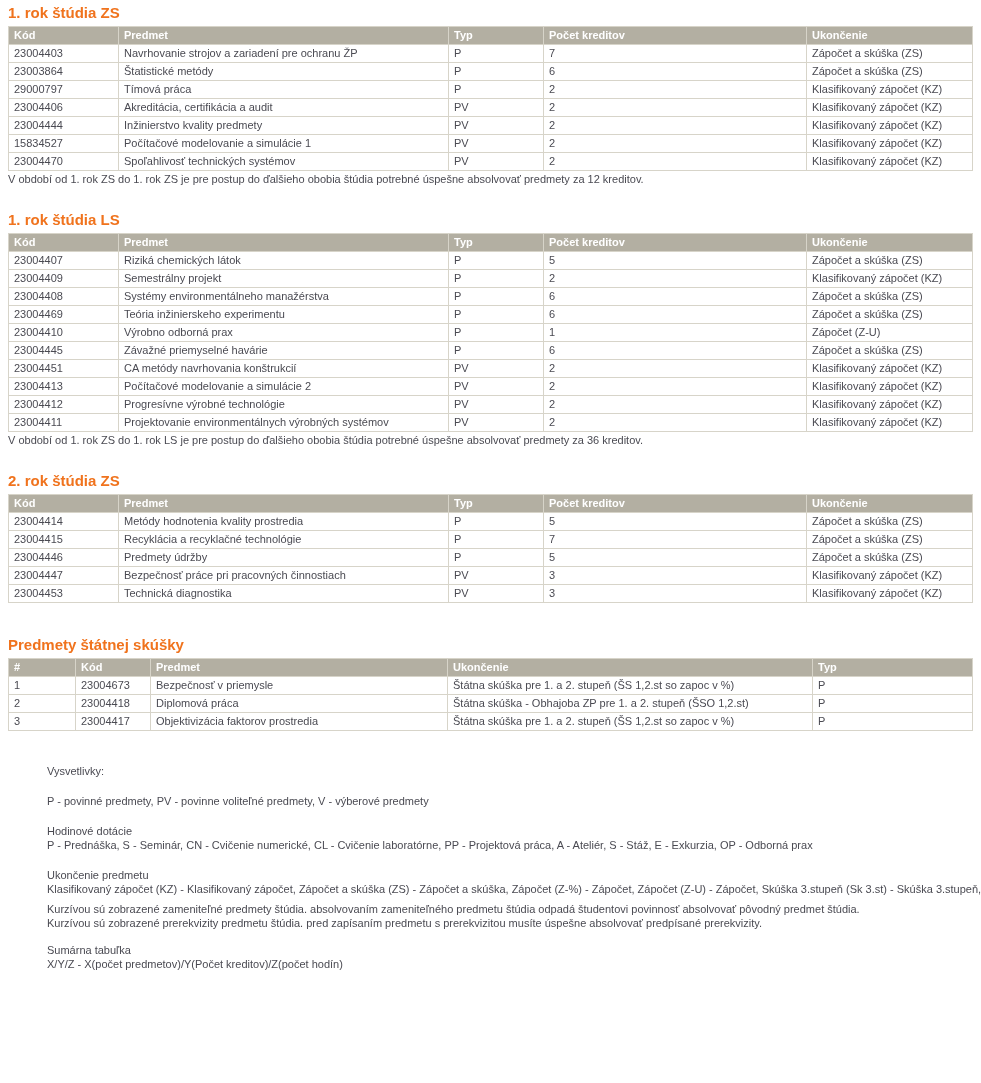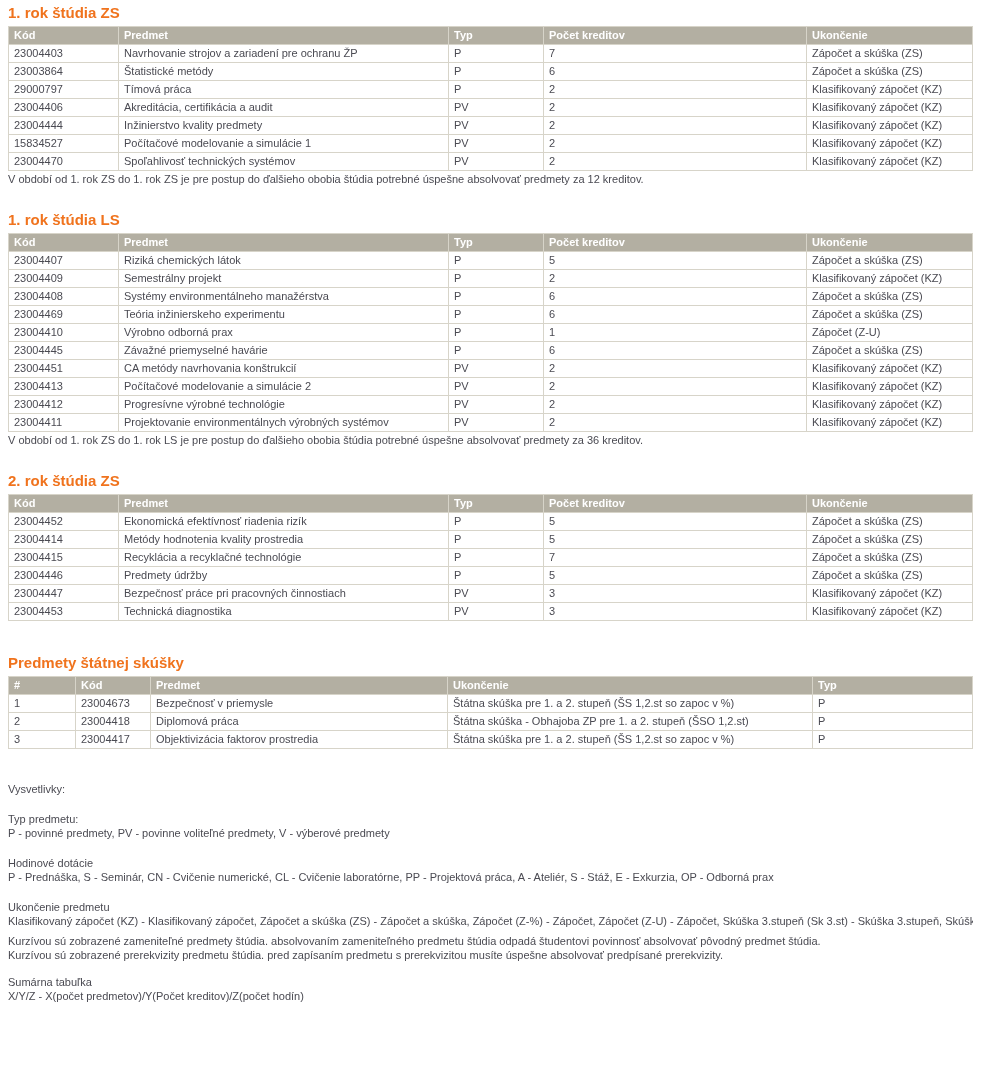--- a/index.html
+++ b/index.html
@@ -59,20 +59,21 @@
     font-size: 11px;
     line-height: 13px;
     color: #4a4a52;
     margin-top: 2px;
   }
   .legend {
     margin-top: 33px;
     font-size: 11px;
     line-height: 14px;
     color: #4a4a52;
+    margin-left: 39px;
   }
   .legend-block { margin-top: 16px; }
   .legend-line.clip {
     white-space: nowrap;
     overflow: hidden;
     width: 965px;
   }
   .legend-line.cont { margin-top: 7px; }
   .legend-notes { margin-top: 6px; }
   .legend-summary { margin-top: 13px; }
@@ -265,27 +266,20 @@
         <tr>
             <th>Kód</th>
             <th>Predmet</th>
             <th>Typ</th>
             <th>Počet kreditov</th>
             <th>Ukončenie</th>
           </tr>
       </thead>
       <tbody>
           <tr>
-            <td>23004452</td>
-            <td>Ekonomická efektívnosť riadenia rizík</td>
-            <td>P</td>
-            <td>5</td>
-            <td>Zápočet a skúška (ZS)</td>
-          </tr>
-          <tr>
             <td>23004414</td>
             <td>Metódy hodnotenia kvality prostredia</td>
             <td>P</td>
             <td>5</td>
             <td>Zápočet a skúška (ZS)</td>
           </tr>
           <tr>
             <td>23004415</td>
             <td>Recyklácia a recyklačné technológie</td>
             <td>P</td>
@@ -359,21 +353,20 @@
             <td>P</td>
           </tr>
         </tbody>
     </table>
   </div>
 
   <div class="legend">
     <div class="legend-line">Vysvetlivky:</div>
 
     <div class="legend-block">
-      <div class="legend-line">Typ predmetu:</div>
       <div class="legend-line">P - povinné predmety, PV - povinne voliteľné predmety, V - výberové predmety</div>
     </div>
 
     <div class="legend-block">
       <div class="legend-line">Hodinové dotácie</div>
       <div class="legend-line">P - Prednáška, S - Seminár, CN - Cvičenie numerické, CL - Cvičenie laboratórne, PP - Projektová práca, A - Ateliér, S - Stáž, E - Exkurzia, OP - Odborná prax</div>
     </div>
 
     <div class="legend-block">
       <div class="legend-line">Ukončenie predmetu</div>

